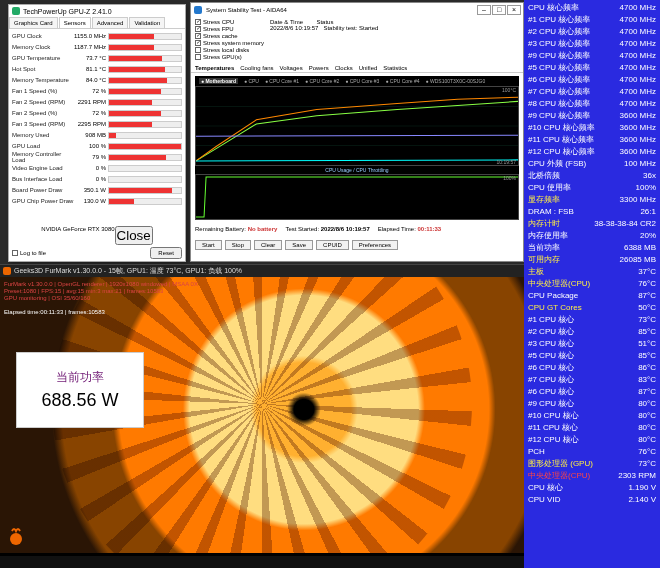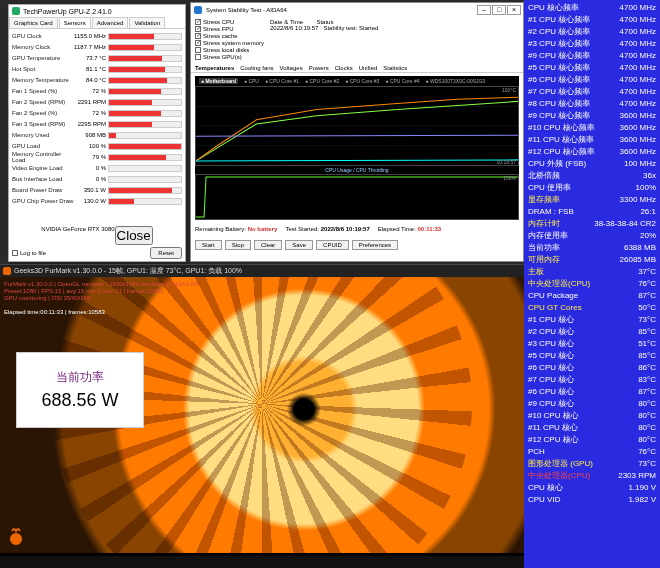--- a/index.html
+++ b/index.html
@@ -501,15 +501,15 @@
     <div class="r">
       <span class="rred">中央处理器(CPU)</span>
       <span>2303 RPM</span>
     </div>
     <div class="r">
       <span class="">CPU 核心</span>
       <span>1.190 V</span>
     </div>
     <div class="r">
       <span class="">CPU VID</span>
-      <span>1.982 V</span>
+      <span>2.140 V</span>
     </div>
   </div>
 
 </body></html>

